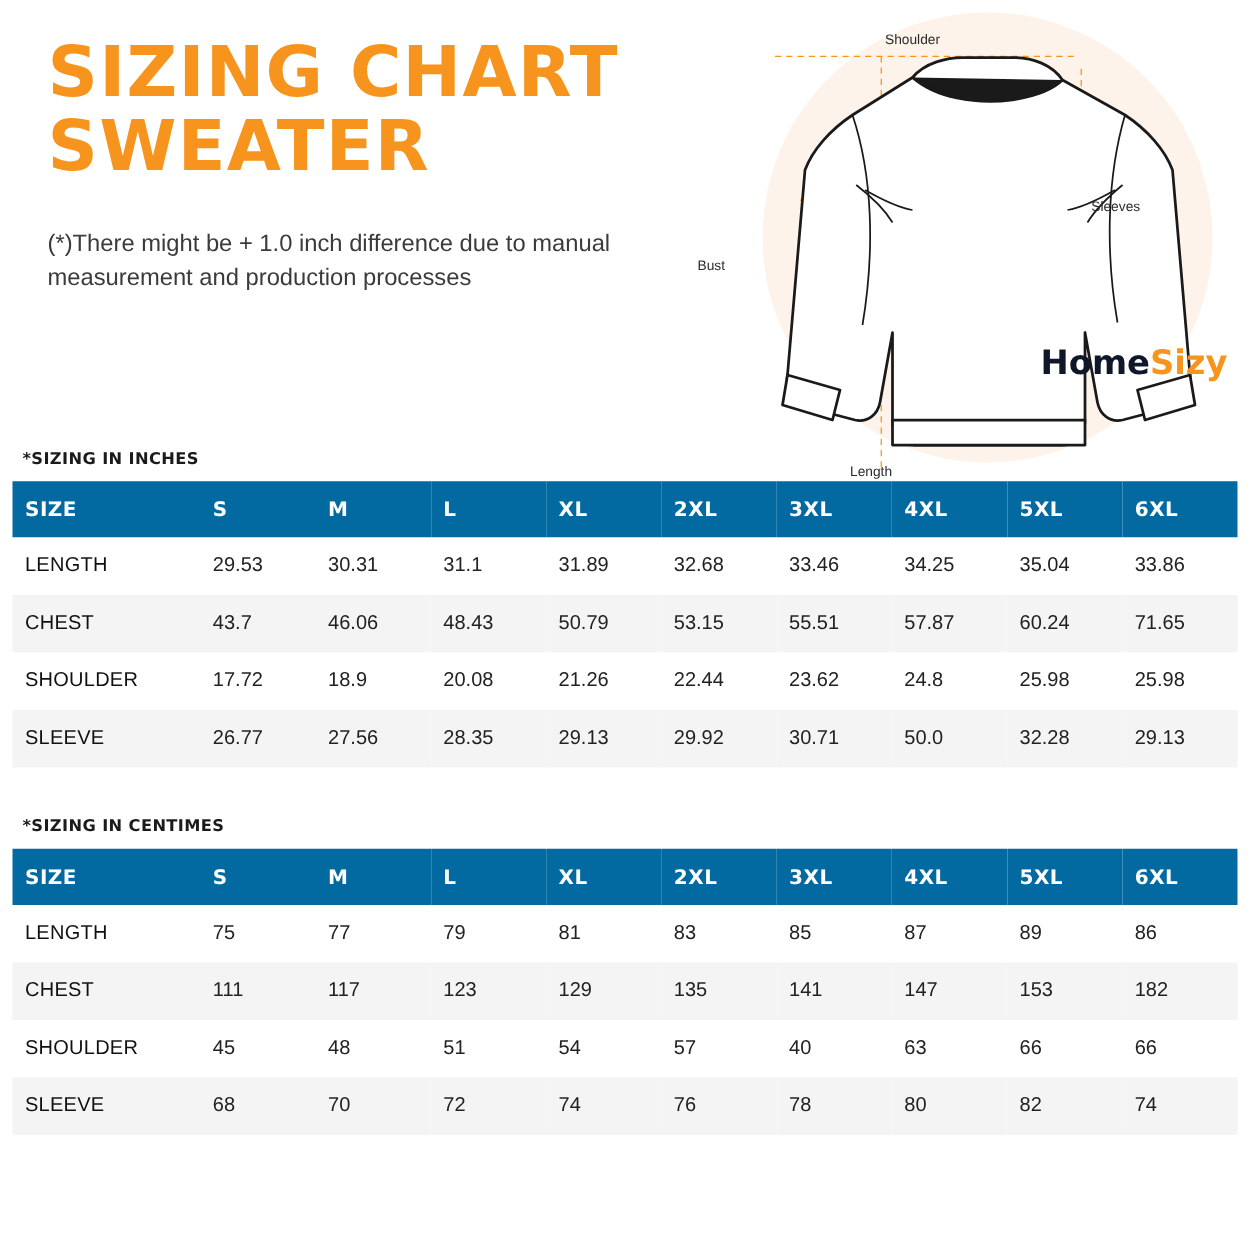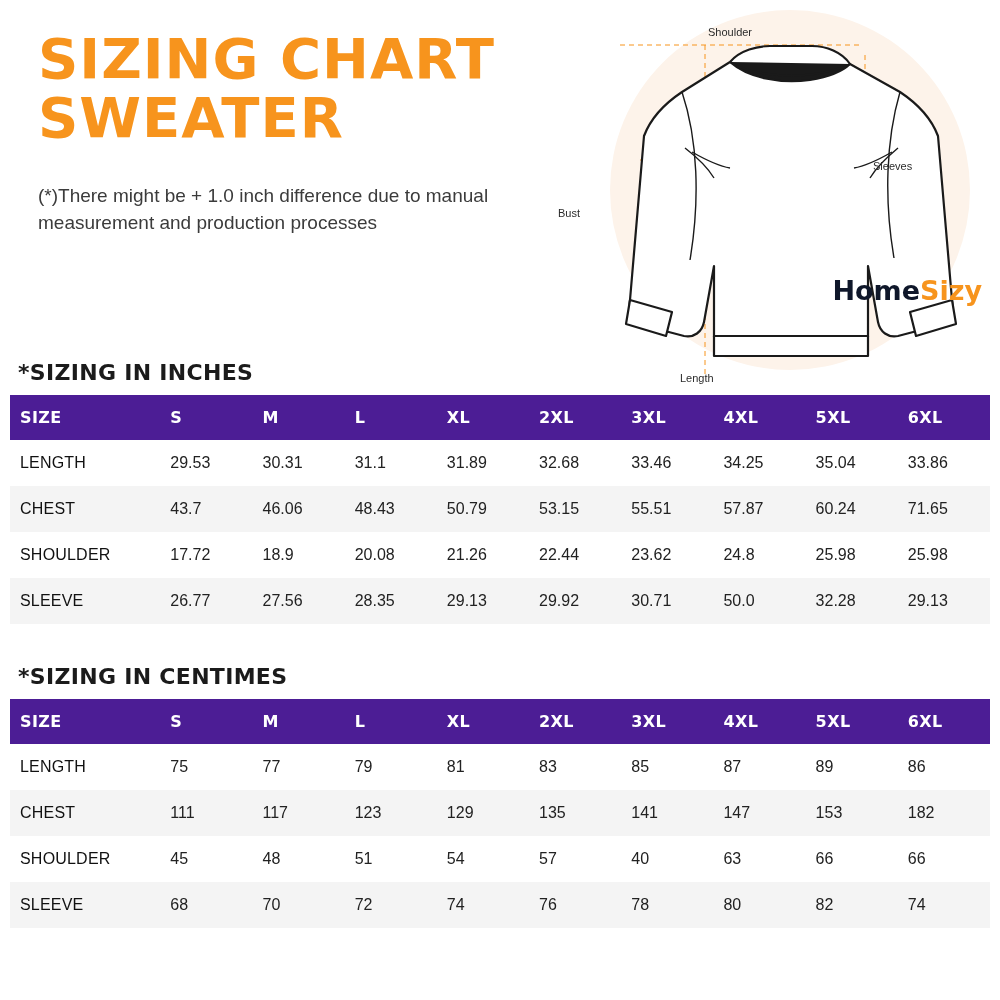--- a/index.html
+++ b/index.html
@@ -64,33 +64,33 @@
     font-family: "DejaVu Sans", sans-serif;
   }
   .brand .home { color: #0f172a; }
   .brand .sizy { color: #F7941D; }
 
   
   .section { padding: 0 10px; }
   .section-title {
     font-family: "DejaVu Sans", sans-serif;
     font-weight: bold;
-    font-size: 22px;
+    font-size: 13px;
     color: #1b1b1b;
     margin: 0 0 10px 8px;
     letter-spacing: .3px;
   }
   table {
     width: 980px;
     border-collapse: collapse;
     table-layout: fixed;
     margin: 0 auto;
   }
   thead th {
-    background: #4c1d95;
+    background: #0369a1;
     color: #ffffff;
     font-family: "DejaVu Sans", sans-serif;
     font-weight: bold;
     font-size: 16px;
     text-align: left;
     padding: 13px 6px 13px 10px;
     letter-spacing: .4px;
   }
   thead th.num { text-align: left; }
   tbody td {

